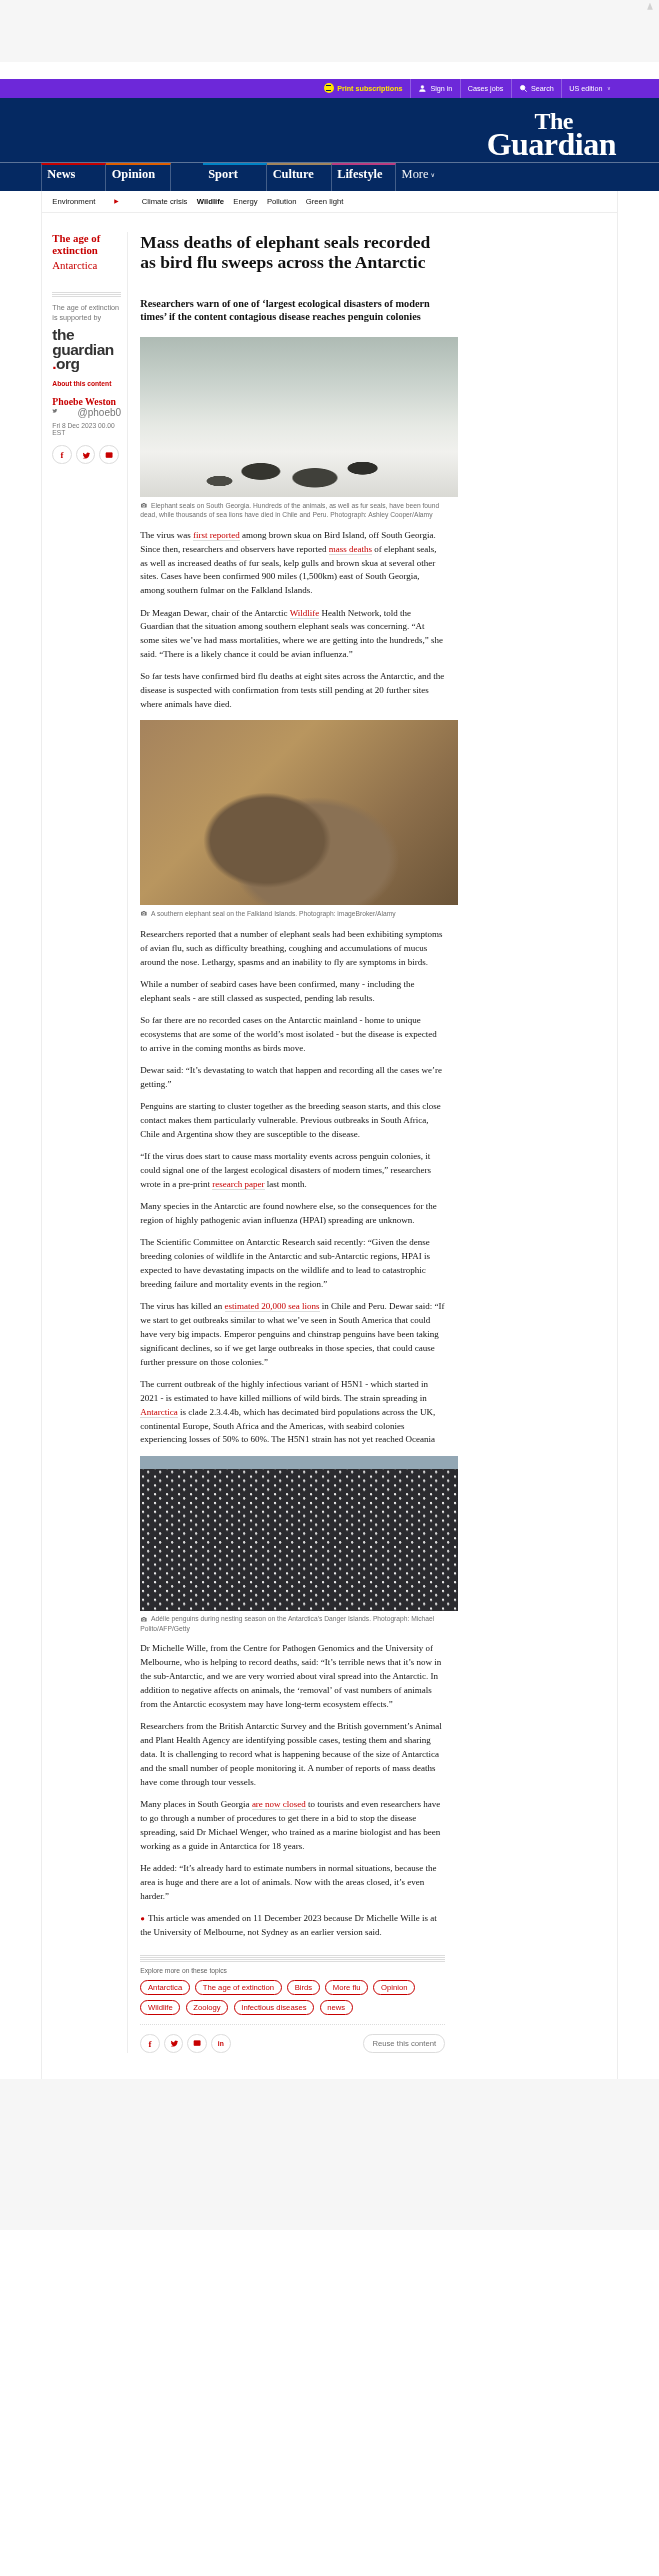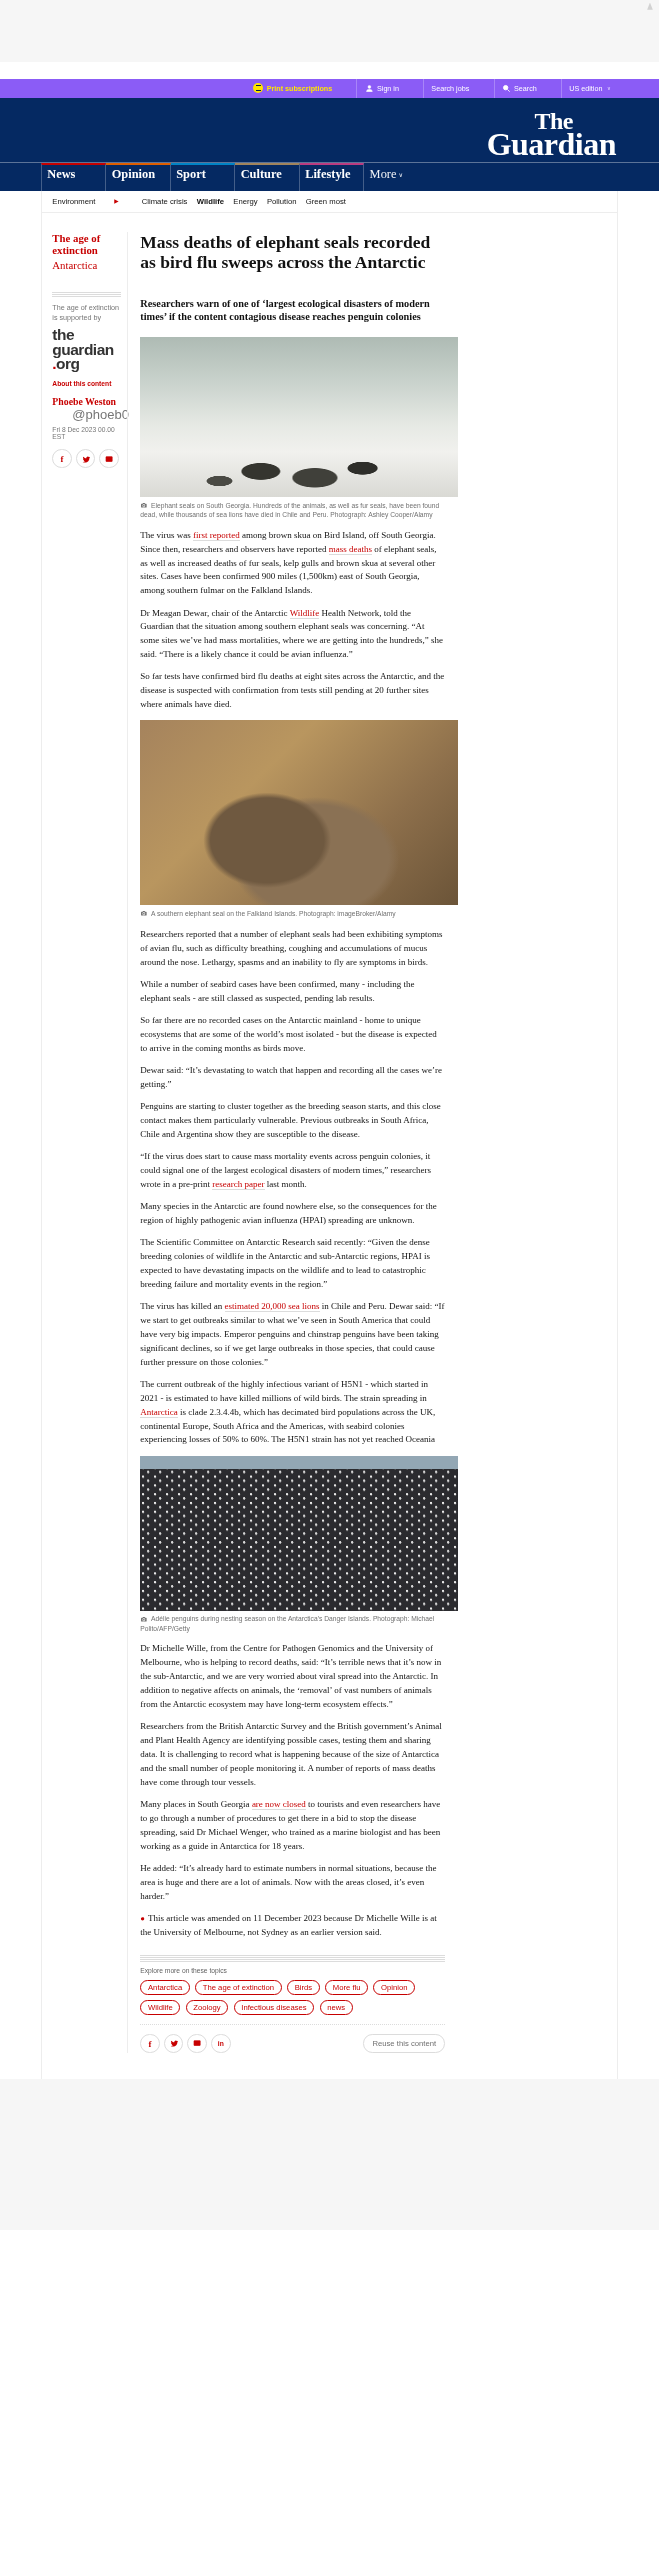--- a/index.html
+++ b/index.html
@@ -6,21 +6,21 @@
   body{width:659px;font-family:"Liberation Sans",sans-serif;color:#121212;}
   a{text-decoration:none;color:inherit;cursor:pointer;}
 
   
   .top-strip{height:62px;background:#f6f6f6;position:relative;}
   .artifact{position:absolute;top:2.6px;right:6.2px;width:5.7px;height:7.2px;background:#c9c9c9;
     clip-path:polygon(0 100%,50% 0,100% 100%);opacity:.8;}
   .pre-head{height:16.5px;background:#fff;}
 
   
-  .utility{background:#8b5cf6;height:19px;display:flex;justify-content:flex-end;align-items:stretch;padding-right:41px;gap:17px;}
+  .utility{background:#6d28d9;height:19px;display:flex;justify-content:flex-end;align-items:stretch;padding-right:41px;}
   .util-item{display:flex;align-items:center;gap:3.6px;padding:0 7.2px;color:#fff;font-size:7.2px;border-left:0.5px solid rgba(255,255,255,.25);}
   .util-item:first-child{border-left:none;}
   .util-yellow{color:#ffe500;font-weight:bold;}
   .ico-circle{width:9.8px;height:9.8px;border-radius:50%;background:#ffe500;display:inline-flex;align-items:center;justify-content:center;}
   .ico-circle span{width:4.6px;height:3.6px;border-top:1px solid #041f4a;border-bottom:1px solid #041f4a;display:block;}
   .util-chev{font-size:5.2px;opacity:.8;margin-left:1px;}
   .util-svg{width:8.8px;height:8.8px;fill:#fff;stroke:#fff;}
 
   
   .masthead{background:#052962;height:64px;position:relative;}
@@ -58,21 +58,21 @@
     color:#121212;max-width:309px;margin:0 0 24px;}
   .standfirst{font-family:"Liberation Serif",serif;font-weight:bold;font-size:10.3px;line-height:1.3;
     color:#121212;max-width:299px;margin:0 0 13.4px;}
 
   .rule-lines{height:6.7px;background:repeating-linear-gradient(to bottom,#dcdcdc,#dcdcdc 0.5px,transparent 0.5px,transparent 2.1px);margin:7.2px 0 5.2px;}
   .supported{color:#767676;font-size:7.2px;line-height:1.35;margin-bottom:5px;}
   .org-logo{font-family:"Liberation Sans",sans-serif;color:#333;font-weight:bold;font-size:15.5px;line-height:.95;letter-spacing:-0.5px;margin-bottom:8.2px;}
   .org-logo .dot{color:#c70000;}
   .about-link{display:block;color:#c70000;font-size:6.7px;font-weight:bold;margin-bottom:9.3px;}
   .author{font-family:"Liberation Serif",serif;font-weight:bold;font-size:9.8px;color:#c70000;margin-bottom:7.2px;}
-  .handle{display:flex;gap:20px;color:#767676;font-size:13px;margin-bottom:3.1px;}
+  .handle{display:flex;gap:20px;color:#767676;font-size:10px;margin-bottom:3.1px;}
   .handle svg{width:7.2px;height:7.2px;fill:#767676;}
   .dateline{color:#767676;font-size:6.7px;margin-bottom:9.3px;}
   .meta-share{display:flex;gap:4.1px;}
   .circle-btn{width:17.5px;height:17.5px;border-radius:50%;border:0.5px solid #dcdcdc;background:#fff;
     display:inline-flex;align-items:center;justify-content:center;color:#c70000;font-weight:bold;
     font-family:"Liberation Serif",serif;font-size:8.8px;}
   .circle-btn svg{width:8.2px;height:8.2px;fill:#c70000;}
   .circle-btn .in{font-family:"Liberation Sans",sans-serif;font-size:6.7px;}
 
   
@@ -129,21 +129,21 @@
     <span>Print subscriptions</span>
   </a>
   <a class="util-item">
     <svg class="util-svg" viewBox="0 0 24 24">
         <circle cx="12" cy="8" r="4"></circle>
         <path d="M4 21c0-5 4-7 8-7s8 2 8 7z"></path>
       </svg>
     <span>Sign in</span>
   </a>
   <a class="util-item">
-    <span>Search jobs</span>
+    <span>Cases jobs</span>
   </a>
   <a class="util-item">
     <svg class="util-svg" viewBox="0 0 24 24" fill="none" stroke-width="2.4">
         <circle cx="10" cy="10" r="6"></circle>
         <line x1="15" y1="15" x2="21" y2="21"></line>
       </svg>
     <span>Search</span>
   </a>
   <a class="util-item">
     <span>US edition</span>
@@ -155,36 +155,36 @@
   <a class="logo">
     <span class="l1">The</span>
     <span class="l2">Guardian</span>
   </a>
 </div>
 
 <nav class="nav">
   <div class="nav-inner" id="nav-pillars">
       <a class="pillar" style="border-top-color: rgb(199, 0, 0);">News</a>
       <a class="pillar" style="border-top-color: rgb(224, 94, 0);">Opinion</a>
-      <a class="pillar" style="border-top-color: rgb(0, 132, 198);">Sport</a>
+      <a class="pillar" style="border-top-color: rgb(0, 132, 198); margin-left: 32px;">Sport</a>
       <a class="pillar" style="border-top-color: rgb(161, 132, 92);">Culture</a>
       <a class="pillar" style="border-top-color: rgb(187, 59, 128);">Lifestyle</a>
       <a class="pillar more">More<span class="chev">∨</span></a>
     </div>
 </nav>
 
 <div class="crumbbar">
   <a>Environment</a>
   <span class="crumb-arrow">▶</span>
   <span id="crumb-items" style="display:flex;gap:9.3px;">
       <a class="crumb-item">Climate crisis</a>
       <a class="crumb-item active">Wildlife</a>
       <a class="crumb-item">Energy</a>
       <a class="crumb-item">Pollution</a>
-      <a class="crumb-item">Green most</a>
+      <a class="crumb-item">Green light</a>
     </span>
 </div>
 
 <div class="article-frame">
   <div class="side-col">
     <div class="kicker">
       <a class="series">The age of extinction</a>
       <a class="loc">Antarctica</a>
     </div>
     <div class="rule-lines" style="margin-top:20.6px;"></div>

